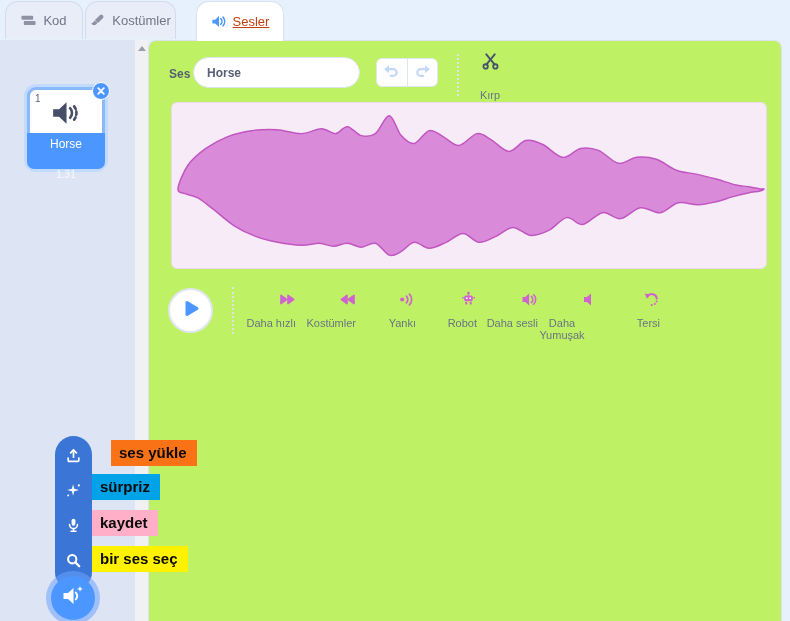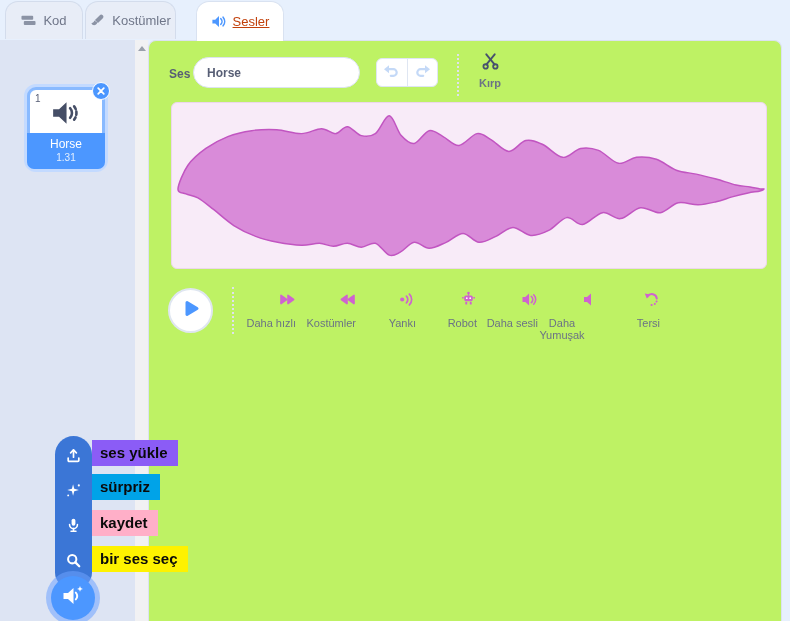--- a/index.html
+++ b/index.html
@@ -29,38 +29,38 @@
               border:3px solid #89baff;border-radius:9px;box-shadow:0 0 0 3px #c3daff;cursor:pointer;}
   .card-index{position:absolute;left:5px;top:3px;font-size:10px;color:#575e75;}
   .card-close{position:absolute;right:-8px;top:-8px;width:18px;height:18px;border-radius:50%;
               background:#4c97ff;border:1px solid #ffffff;display:flex;align-items:center;
               justify-content:center;cursor:pointer;padding:0;}
   .card-thumb{position:absolute;left:0;top:0;width:100%;height:46px;display:flex;
               align-items:center;justify-content:center;}
   .card-label{position:absolute;left:-3px;right:-3px;bottom:-3px;height:36px;background:#4c97ff;
               border-radius:0 0 7px 7px;color:#fff;text-align:center;}
   .card-name{font-size:12px;margin-top:4px;}
-  .card-duration{font-size:10px;color:rgba(255,255,255,.85);margin-top:1px;}
+  .card-duration{font-size:10px;color:rgba(255,255,255,.85);margin-top:18px;}
 
   
   .main{position:absolute;left:148px;top:40px;width:634px;height:581px;background:#bef264;
         border:1px solid #dbe2f0;border-bottom:none;border-radius:8px 8px 0 0;box-sizing:border-box;}
 
   .ses-label{position:absolute;left:20px;top:26px;font-size:12px;font-weight:bold;color:#575e75;}
   .name-input{position:absolute;left:44px;top:16px;width:152px;height:29px;border:1px solid #dce3f0;
               border-radius:16px;font-family:"Liberation Sans",sans-serif;font-size:12px;
               font-weight:bold;color:#575e75;padding:0 0 0 13px;background:#fff;outline:none;}
   .undo-group{position:absolute;left:227px;top:17px;width:62px;height:29px;border:1px solid #dfe6f2;
               border-radius:6px;display:flex;background:#fff;box-sizing:border-box;}
   .undo-btn,.redo-btn{flex:1;display:flex;align-items:center;justify-content:center;cursor:pointer;}
   .undo-btn{border-right:1px solid #dfe6f2;}
   .tool-divider{position:absolute;border-left:2px dotted #dfe3ec;}
   .div-1{left:308px;top:13px;height:42px;}
   .crop-button{position:absolute;left:318px;top:11px;width:46px;display:flex;flex-direction:column;
-               align-items:center;gap:2px;cursor:pointer;font-weight:bold;}
+               align-items:center;gap:14px;cursor:pointer;}
   .crop-label{font-size:11px;color:#6b7385;}
 
   .wave-box{position:absolute;left:22px;top:61px;width:596px;height:167px;background:#f8ebf8;
             border:1px solid #ecd7ec;border-radius:6px;box-sizing:border-box;overflow:hidden;}
   .wave-box svg{display:block;width:100%;height:100%;}
 
   .play-button{position:absolute;left:19px;top:247px;width:45px;height:45px;border-radius:50%;
                background:#fff;border:2px solid #dfe6f0;box-sizing:border-box;display:flex;
                align-items:center;justify-content:center;cursor:pointer;}
   .div-2{left:83px;top:246px;height:47px;}
@@ -319,18 +319,18 @@
   <div class="add-circle">
     <span>
       <svg width="24" height="24" viewBox="0 0 24 24">
         <path d="M2.5 9 h4.5 l5.5 -5 v16 l-5.5 -5 H2.5 z" fill="#fff"></path>
         <path d="M14.8 8.6 a4.8 4.8 0 0 1 0 6.8" fill="none" stroke="#fff" stroke-width="2" stroke-linecap="round"></path>
         <path d="M19 2 l0.8 2.1 2.1 0.8 -2.1 0.8 -0.8 2.1 -0.8 -2.1 -2.1 -0.8 2.1 -0.8 z" fill="#fff"></path>
       </svg>
     </span>
   </div>
 
-  <div class="callout co-upload" style="background-color: #8b5cf6;">ses yükle</div>
+  <div class="callout co-upload" style="background-color: #f97316; margin-left: 19px;">ses yükle</div>
   <div class="callout co-surprise" style="background-color: rgb(0, 163, 232);">sürpriz</div>
   <div class="callout co-record" style="background-color: rgb(255, 175, 200);">kaydet</div>
   <div class="callout co-choose" style="background-color: rgb(254, 242, 0);">bir ses seç</div>
 
 </div>
 
 </body></html>

